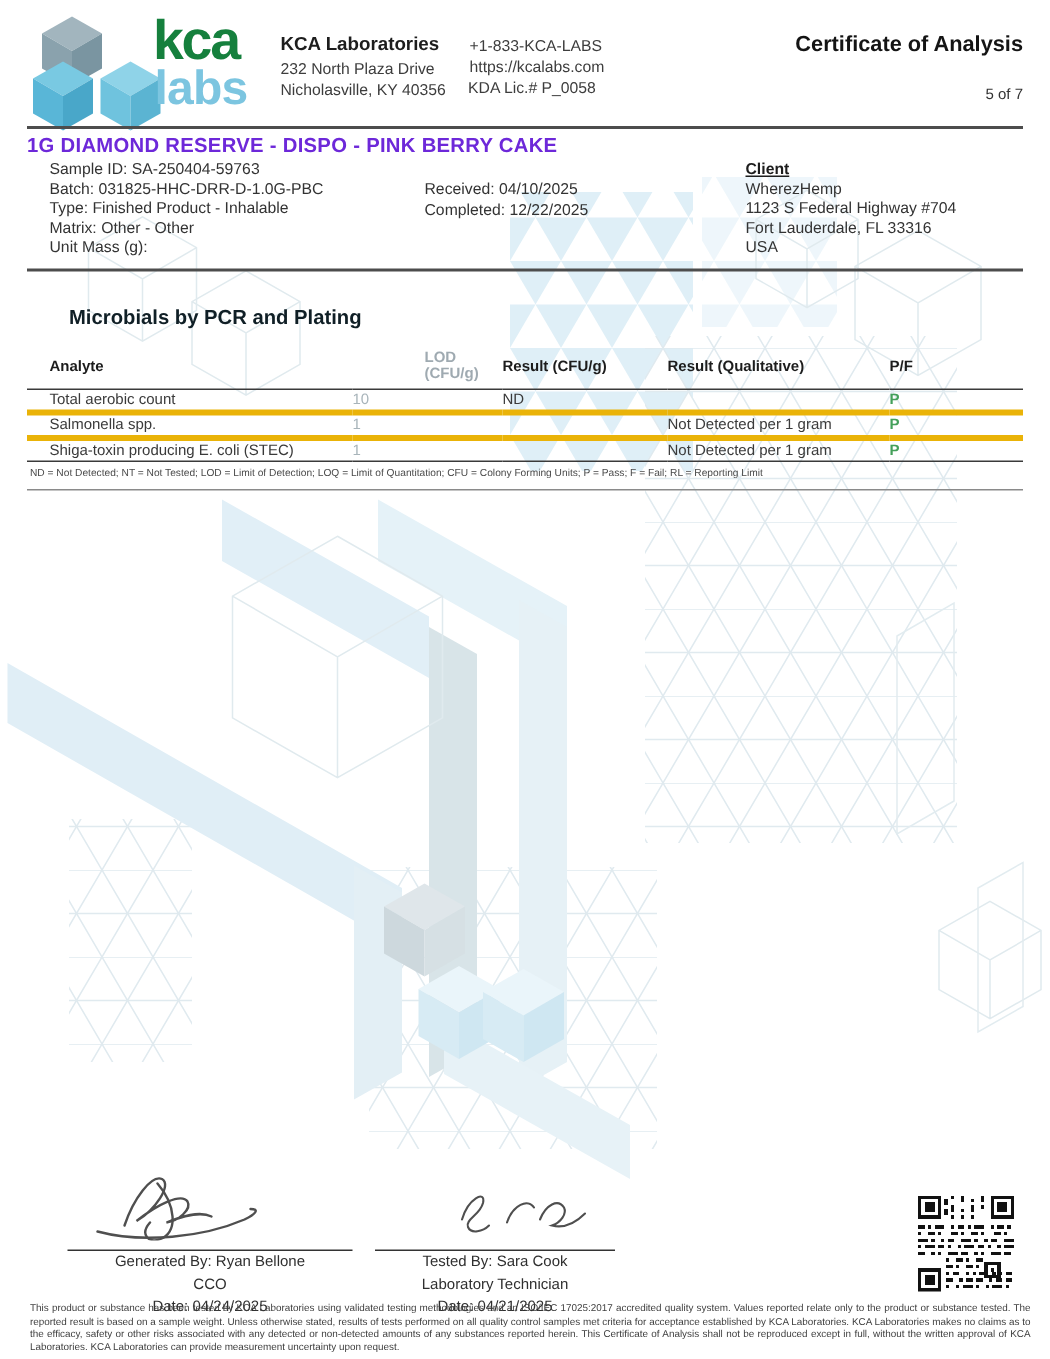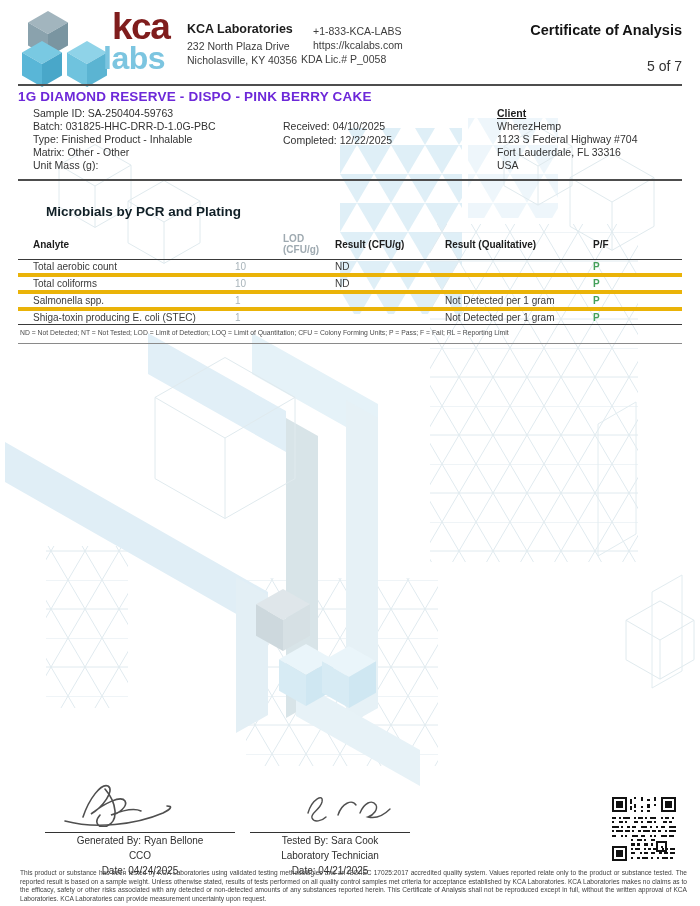--- a/index.html
+++ b/index.html
@@ -3,30 +3,30 @@
 <meta charset="utf-8">
 <style>
   html,body{margin:0;padding:0;background:#ffffff;}
   .page{position:relative;width:700px;height:906px;background:#fff;overflow:hidden;
         font-family:"Liberation Sans",sans-serif;color:#2b2b2b;}
   .wm{position:absolute;left:0;top:0;width:700px;height:906px;z-index:0;}
   .content{position:absolute;left:0;top:0;width:700px;height:906px;z-index:1;}
 
   
   .logo-cubes{position:absolute;left:15px;top:6px;}
-  .logo-word-kca{position:absolute;left:112px;top:10px;font-size:37px;font-weight:800;
-      letter-spacing:-1.5px;color:#7f1d1d;line-height:34px;}
+  .logo-word-kca{position:absolute;left:102px;top:10px;font-size:37px;font-weight:800;
+      letter-spacing:-1.5px;color:#15803d;line-height:34px;}
   .logo-word-labs{position:absolute;left:103px;top:42px;font-size:32px;font-weight:700;
       letter-spacing:-0.5px;color:#7cc5e0;line-height:32px;}
   .hline{position:absolute;font-size:10.5px;color:#3d3d3d;white-space:nowrap;}
   .lab-name{left:187px;top:22px;font-size:12.5px;font-weight:700;color:#1d1d1d;}
   .lab-a1{left:187px;top:40px;} .lab-a2{left:187px;top:54px;}
-  .lab-ph{left:313px;top:25px;} .lab-web{left:313px;top:39px;} .lab-lic{left:301px;top:53px;}
+  .lab-ph{left:313px;top:25px;} .lab-web{left:313px;top:39px;} .lab-lic{left:312px;top:53px;}
   .doc-title{position:absolute;right:18px;top:22px;font-size:14.5px;font-weight:800;color:#141414;}
-  .page-ind{position:absolute;right:18px;top:58px;font-size:14px;color:#333;}
+  .page-ind{position:absolute;right:18px;top:58px;font-size:10px;color:#333;}
   .rule1{position:absolute;left:18px;right:18px;top:84px;height:2px;background:#4d4d4d;}
   .rule2{position:absolute;left:18px;right:18px;top:179px;height:1.6px;background:#4d4d4d;}
 
   .product-title{position:absolute;left:18px;top:89px;font-size:13.5px;font-weight:800;
       letter-spacing:.2px;color:#6d28d9;}
 
   .sample-info{position:absolute;left:33px;top:107px;font-size:10.5px;line-height:13px;color:#333;}
   .sample-info div{white-space:nowrap;}
   .dates{position:absolute;left:283px;top:120px;font-size:10.5px;line-height:13.5px;color:#333;}
   .client{position:absolute;left:497px;top:107px;font-size:10.5px;line-height:13px;color:#333;}
@@ -202,27 +202,20 @@
             <th class="first">Analyte</th>
             <th class="lod">LOD (CFU/g)</th>
             <th>Result (CFU/g)</th>
             <th>Result (Qualitative)</th>
             <th>P/F</th>
           </tr>
         </thead>
         <tbody>
           <tr>
             <td class="first">Total aerobic count</td>
-            <td class="lod">10</td>
-            <td>ND</td>
-            <td></td>
-            <td class="pf">P</td>
-          </tr>
-          <tr>
-            <td class="first">Total coliforms</td>
             <td class="lod">10</td>
             <td>ND</td>
             <td></td>
             <td class="pf">P</td>
           </tr>
           <tr>
             <td class="first">Salmonella spp.</td>
             <td class="lod">1</td>
             <td></td>
             <td>Not Detected per 1 gram</td>

